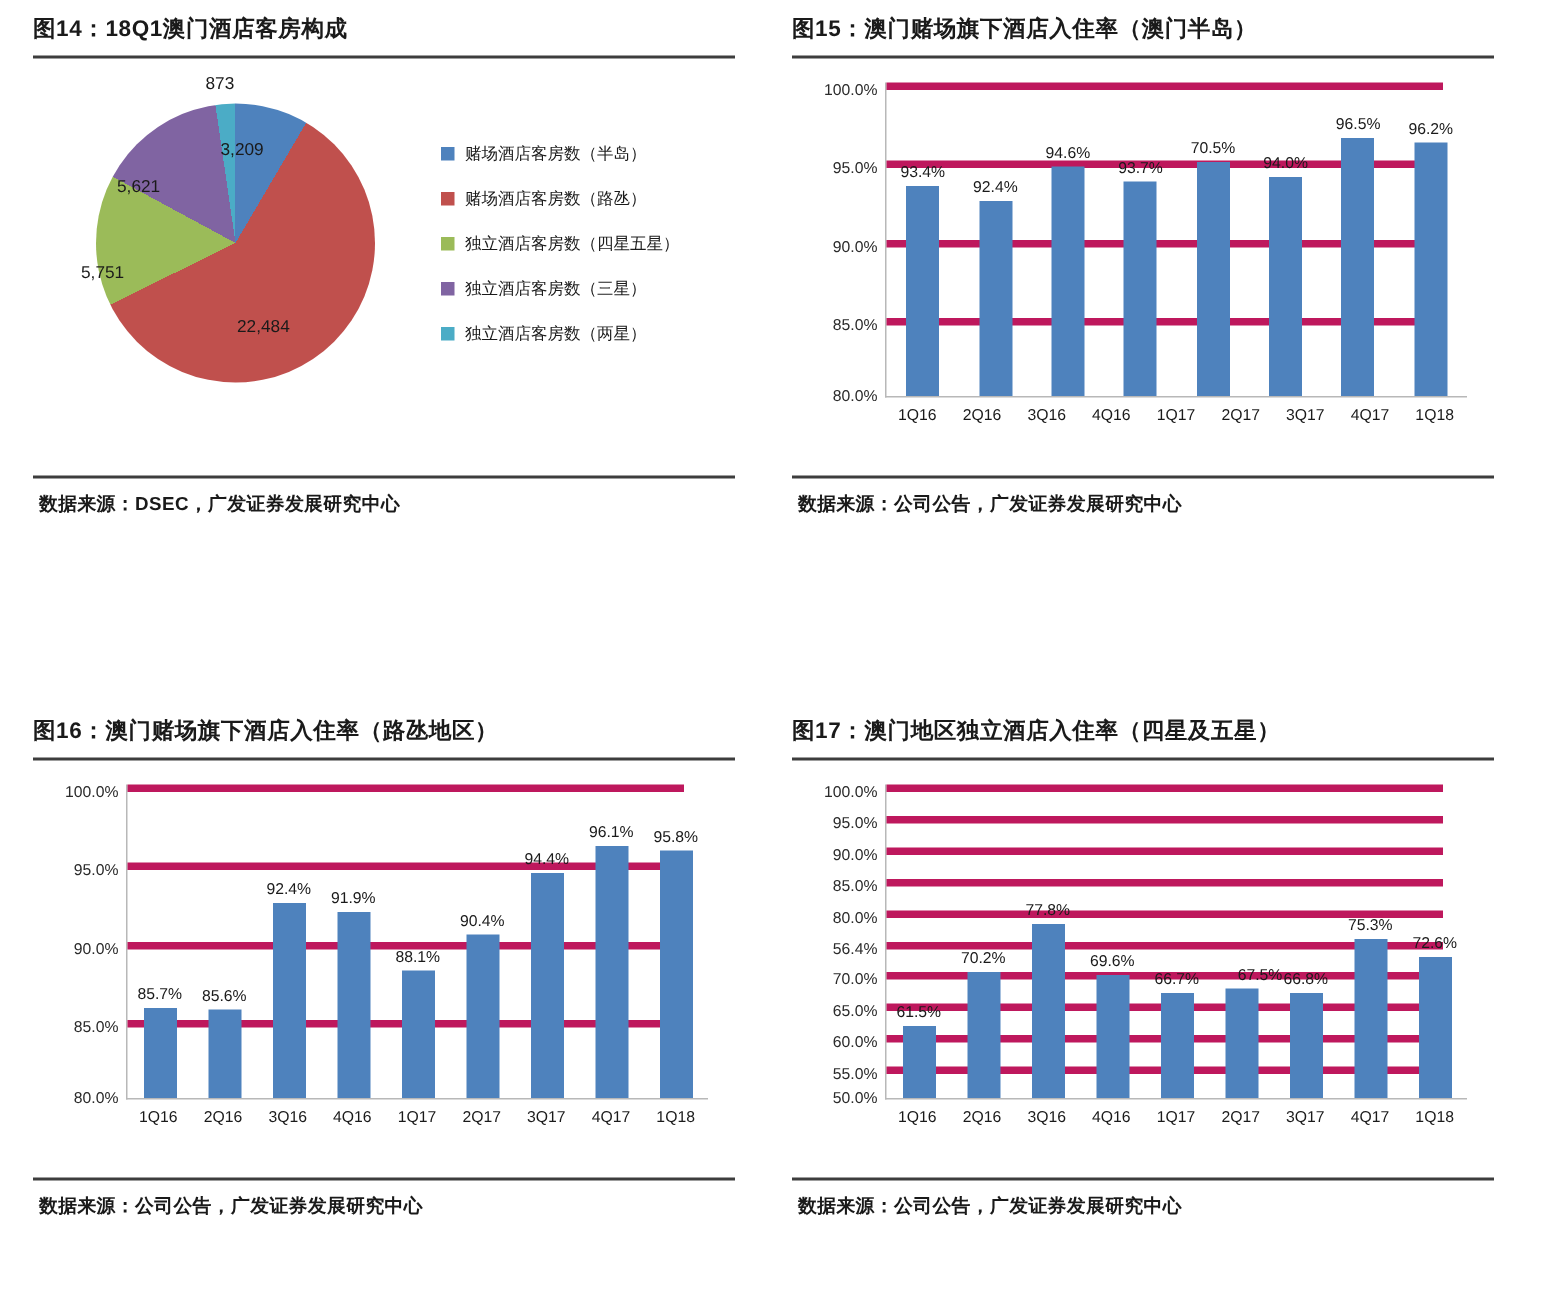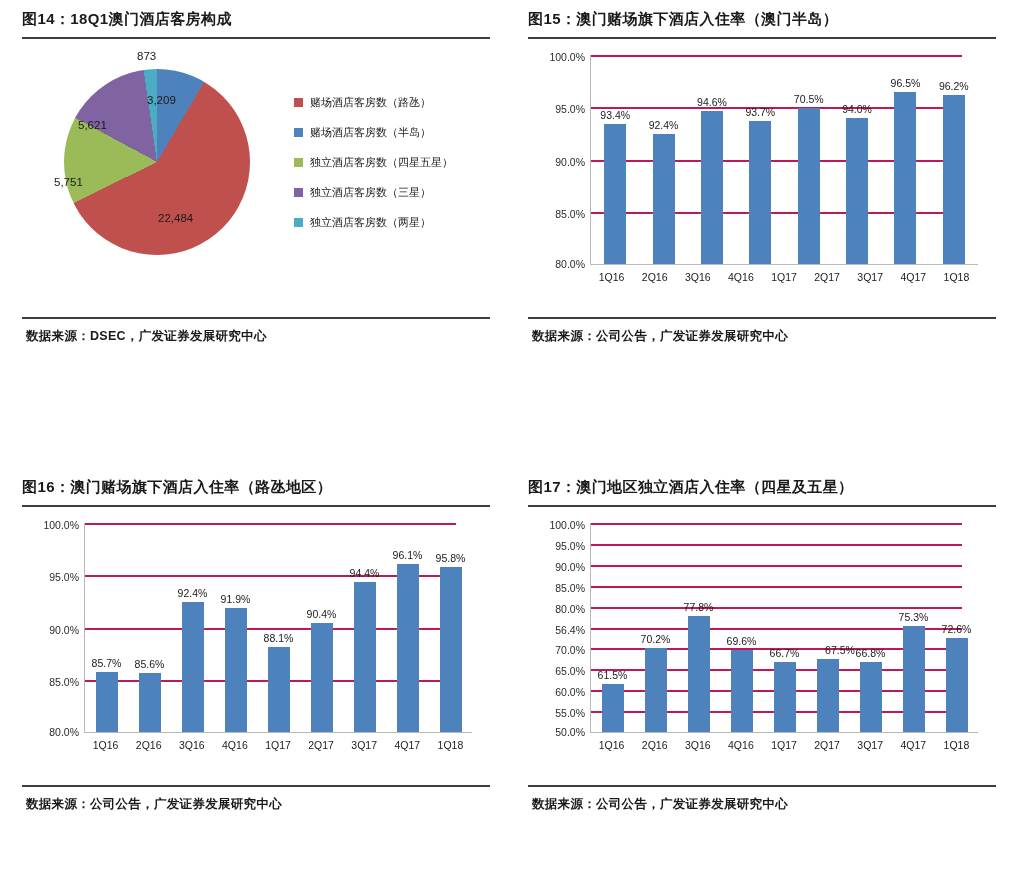--- a/index.html
+++ b/index.html
@@ -99,21 +99,21 @@
     left: 62px;
     top: 16px;
     right: 18px;
     height: 210px;
     border-left: 1px solid #b8b8b8;
     border-bottom: 1px solid #b8b8b8;
   }
   .gridline {
     position: absolute;
     left: 0; right: 16px;
-    border-top: 2px solid #be185d;
+    border-top: 5px solid #be185d;
     height: 0;
   }
   .ytick {
     position: absolute;
     right: 100%;
     margin-right: 6px;
     transform: translateY(-50%);
     font-size: 10.5px;
     color: #2b2b2b;
     white-space: nowrap;
@@ -173,26 +173,26 @@
         <div class="pie" id="pie14" style="background: conic-gradient(rgb(78, 130, 189) 0deg, rgb(78, 130, 189) 30.451deg, rgb(192, 80, 77) 30.451deg, rgb(192, 80, 77) 243.805deg, rgb(155, 187, 89) 243.805deg, rgb(155, 187, 89) 298.377deg, rgb(128, 100, 162) 298.377deg, rgb(128, 100, 162) 351.716deg, rgb(75, 172, 198) 351.716deg, rgb(75, 172, 198) 360deg);"></div>
 
         <div class="pie-label" style="left:125px; top:55px;">3,209</div>
         <div class="pie-label" style="left:115px; top:11px;">873</div>
         <div class="pie-label" style="left:56px; top:80px;">5,621</div>
         <div class="pie-label" style="left:32px; top:137px;">5,751</div>
         <div class="pie-label" style="left:136px; top:173px;">22,484</div>
 
         <div class="legend">
           <div class="legend-row">
+            <span class="legend-swatch" style="background:#4e82bd"></span>
+            <span class="legend-text">赌场酒店客房数（半岛）</span>
+          </div>
+          <div class="legend-row">
             <span class="legend-swatch" style="background:#c0504d"></span>
             <span class="legend-text">赌场酒店客房数（路氹）</span>
-          </div>
-          <div class="legend-row">
-            <span class="legend-swatch" style="background:#4e82bd"></span>
-            <span class="legend-text">赌场酒店客房数（半岛）</span>
           </div>
           <div class="legend-row">
             <span class="legend-swatch" style="background:#9bbb59"></span>
             <span class="legend-text">独立酒店客房数（四星五星）</span>
           </div>
           <div class="legend-row">
             <span class="legend-swatch" style="background:#8064a2"></span>
             <span class="legend-text">独立酒店客房数（三星）</span>
           </div>
           <div class="legend-row">

